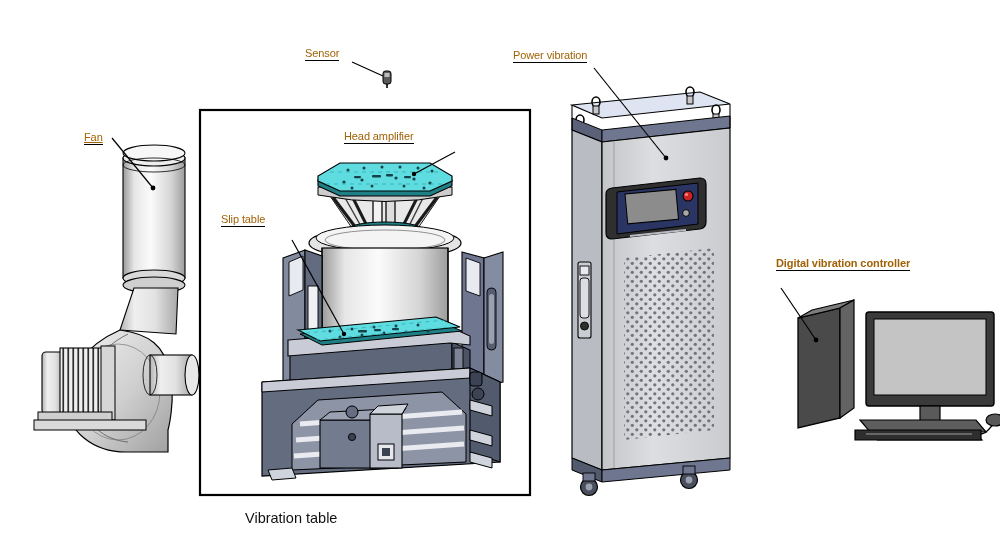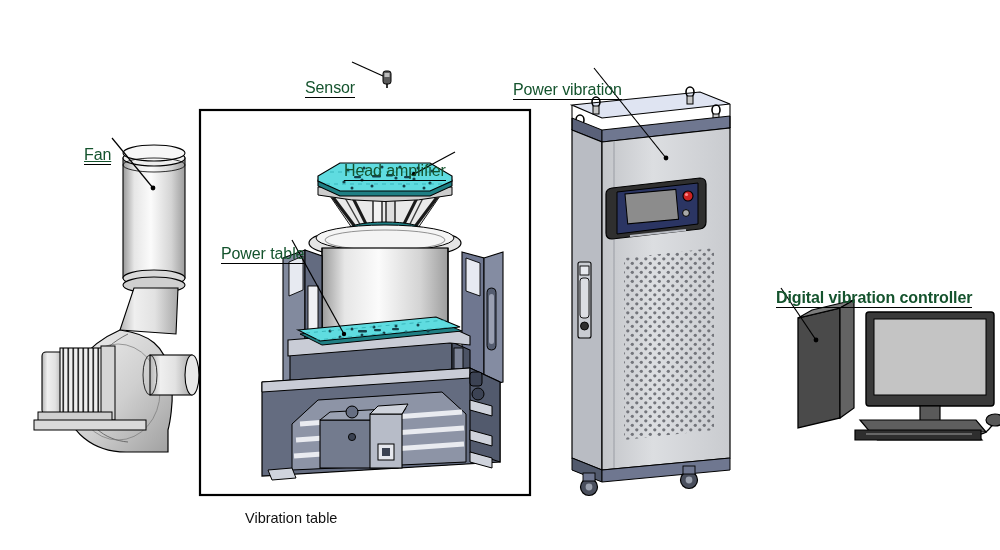--- a/index.html
+++ b/index.html
@@ -2,22 +2,22 @@
 <html><head>
 <meta charset="utf-8">
 <style>
   html,body{margin:0;padding:0;background:#fff;}
   body{width:1000px;height:550px;overflow:hidden;
        font-family:"Liberation Sans","DejaVu Sans",sans-serif;}
   #stage{position:relative;width:1000px;height:550px;background:#ffffff;}
 
   svg{display:block;position:absolute;left:0;top:0;}
 
-  .lbl{position:absolute;font-size:16px;color:#14532d;white-space:nowrap;
-       letter-spacing:-0.1px;line-height:1;margin-top:32px;}
+  .lbl{position:absolute;font-size:11px;color:#a16207;white-space:nowrap;
+       letter-spacing:-0.1px;line-height:1;}
   .lbl.u{border-bottom:1.6px solid #000;padding-bottom:1px;}
   .cap{position:absolute;font-size:14.5px;color:#111;white-space:nowrap;}
 </style>
 </head>
 <body>
 
 <div id="stage">
 
 <svg width="1000" height="550" viewBox="0 0 1000 550">
   <defs>
@@ -351,27 +351,27 @@
     <path d="M855 430 L981 430 L981 440 L855 440 Z" fill="#2e2e2e" stroke="#000" stroke-width="1.2"></path>
     <path d="M866 434 L972 434" stroke="#7a7a7a" stroke-width="1.4"></path>
   </g>
   <g>
     <path d="M981 434 C 990 434, 992 420, 1000 420" fill="none" stroke="#000" stroke-width="1.4"></path>
     <ellipse cx="995" cy="420" rx="9" ry="6" fill="#585858" stroke="#000" stroke-width="1.2"></ellipse>
   </g>
 
 </svg>
 
-<div class="lbl u" style="left:84px;top:115px;text-decoration:underline;">Fan</div>
+<div class="lbl u" style="left:84px;top:132px;text-decoration:underline;">Fan</div>
 
 <div class="lbl u" style="left:305px;top:48px;">Sensor</div>
 
 <div class="lbl u" style="left:344px;top:131px;">Head amplifier</div>
 
-<div class="lbl u" style="left:221px;top:214px;">Power table</div>
+<div class="lbl u" style="left:221px;top:214px;">Slip table</div>
 
 <div class="lbl u" style="left:513px;top:50px;">Power vibration</div>
 
 <div class="lbl u" style="left:776px;top:258px;font-weight:bold;">Digital vibration controller</div>
 
 <div class="cap" style="left:238px;top:510px;margin-left:7px;">Vibration table</div>
 
 </div>
 
 </body></html>

